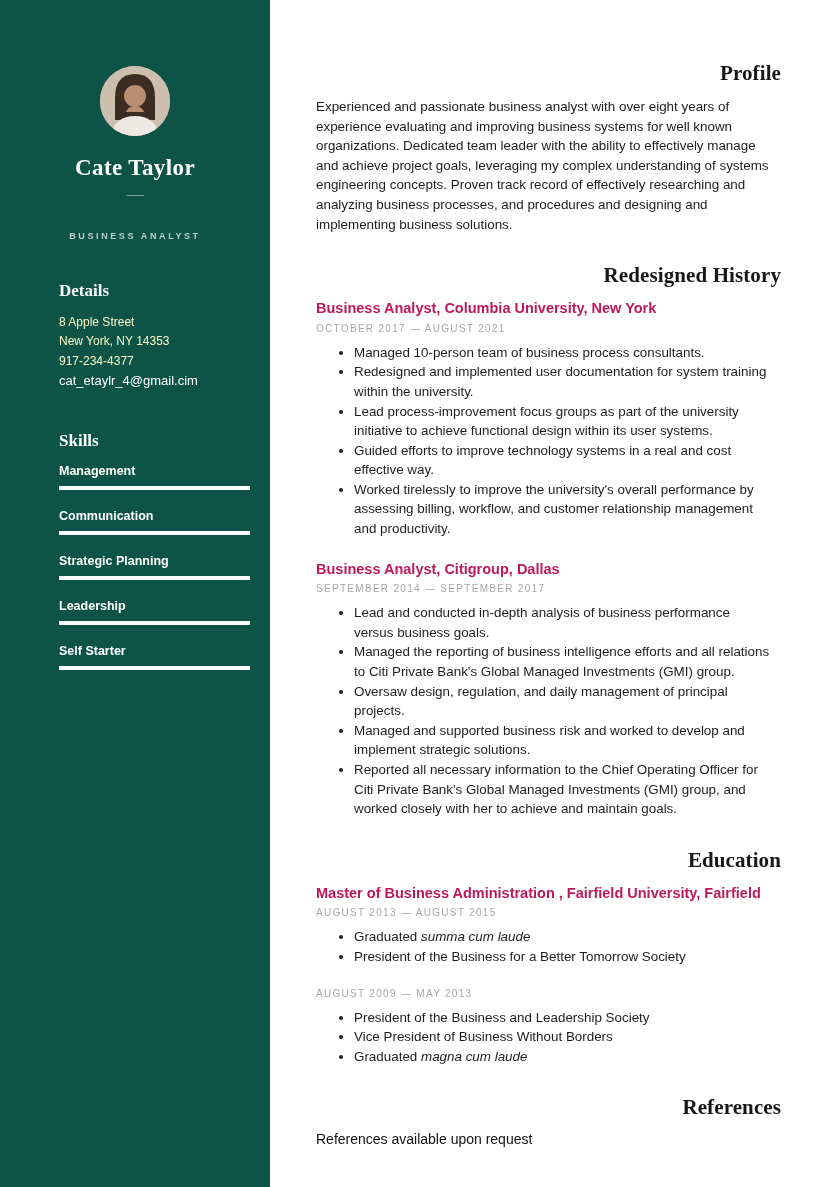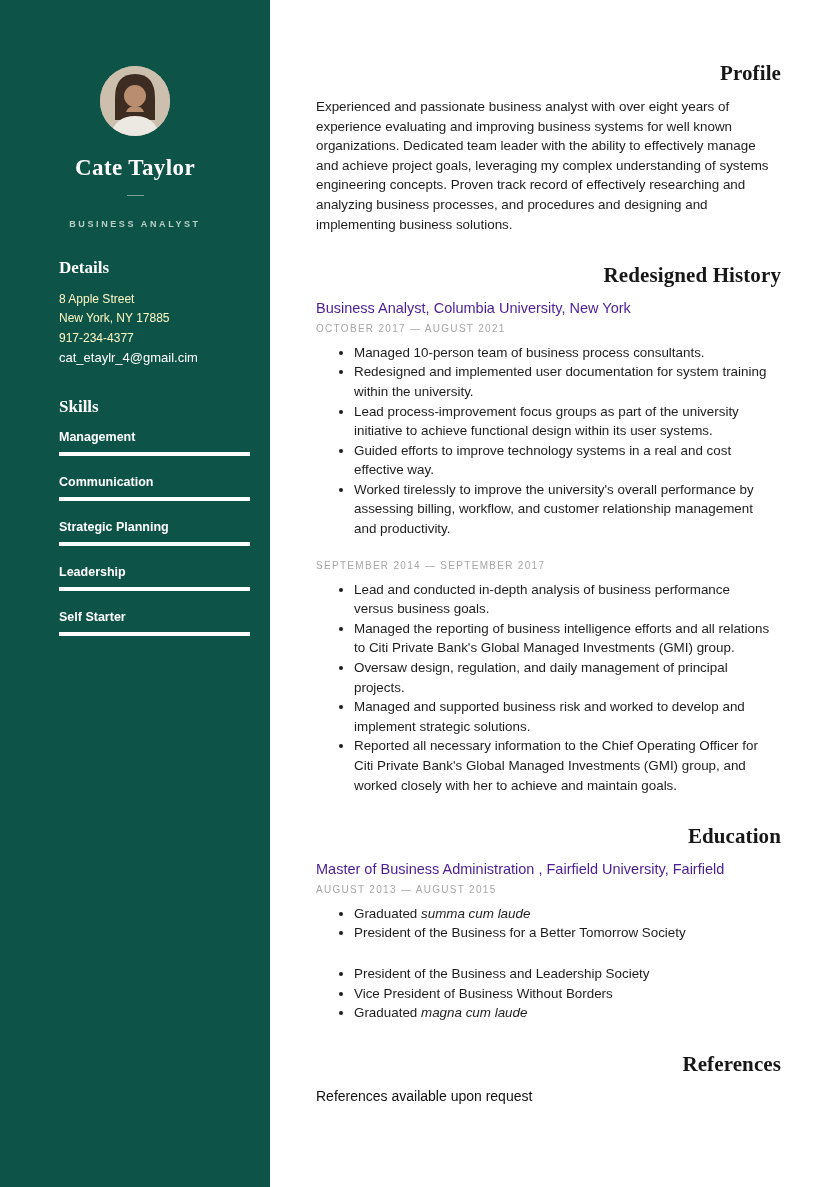--- a/index.html
+++ b/index.html
@@ -12,41 +12,41 @@
   body{width:840px;font-family:"Liberation Sans", sans-serif;color:var(--ink);}
   .page{display:flex;width:840px;min-height:1187px;background:#fff;}
 
   
   .sidebar{width:270px;flex-shrink:0;background:var(--green);color:#fff;}
   .side-header{padding:66px 24px 0;text-align:center;}
   .avatar{width:70px;height:70px;border-radius:50%;overflow:hidden;margin:0 auto;background:#cdbfae;}
   .avatar svg{display:block;}
   .name{margin:18px 0 0;font-family:"Liberation Serif", serif;font-weight:700;font-size:23px;line-height:1.2;letter-spacing:.4px;color:#fff;}
   .name-divider{width:17px;height:1px;background:rgba(255,255,255,.45);margin:13px auto 0;}
-  .role{margin-top:23px;font-size:9px;font-weight:700;letter-spacing:2.6px;color:#b9cec7;text-transform:uppercase;}
-
-  .side-section{margin-top:29px;padding:0 20px 0 59px;}
+  .role{margin-top:35px;font-size:9px;font-weight:700;letter-spacing:2.6px;color:#b9cec7;text-transform:uppercase;}
+
+  .side-section{margin-top:40px;padding:0 20px 0 59px;}
   .side-section h2{margin:0 0 12px;font-family:"Liberation Serif", serif;font-size:17px;font-weight:700;color:#fff;}
   .detail-line{font-size:12px;line-height:19.5px;color:#fef9c3;}
   .email{color:#fff;font-size:13px;line-height:19.5px;cursor:pointer;display:inline-block;}
 
   .skill{margin-bottom:18px;font-weight:bold;}
   .skill-label{font-size:12.5px;line-height:16px;margin-bottom:7px;color:#fff;}
   .skill-track{height:4px;background:rgba(4,44,38,.4);}
   .skill-fill{height:100%;background:#fff;}
 
   
   .content{flex:1;padding:61px 59px 60px 46px;}
   .m-section{margin-bottom:29px;}
   .main-heading{margin:0 0 11px;font-family:"Liberation Serif", serif;font-size:21px;font-weight:700;color:#171717;letter-spacing:.1px;text-align:right;}
   .profile-text{margin:0;font-size:13.4px;line-height:19.6px;color:var(--ink);}
 
   .entry{margin-bottom:21px;}
   .entry:last-child{margin-bottom:0;}
-  .entry-title{margin:0;font-size:14.5px;font-weight:400;color:#4c1d95;line-height:1.35;}
+  .entry-title{margin:0;font-size:14.5px;font-weight:700;color:#be185d;line-height:1.35;}
   .entry-dates{margin:4px 0 9px;font-size:10px;letter-spacing:1.3px;color:var(--date-gray);text-transform:uppercase;}
   .entry-bullets{margin:8px;padding:0 0 0 30px;list-style:disc;}
   .bullet{font-size:13.4px;line-height:19.6px;color:var(--ink);}
   .bullet em{font-style:italic;}
 
   .references-text{margin:2px 0 0;font-size:14px;font-weight:400;color:#111;}
 </style>
 </head>
 <body>
 
@@ -67,21 +67,21 @@
       <div class="name-divider"></div>
       <div class="role">BUSINESS ANALYST</div>
     </div>
 
     <section class="side-section">
       <h2>Details</h2>
       <div>
 
           <div class="detail-line">8 Apple Street</div>
 
-          <div class="detail-line">New York, NY 17885</div>
+          <div class="detail-line">New York, NY 14353</div>
 
           <div class="detail-line">917-234-4377</div>
         </div>
       <a class="email">cat_etaylr_4@gmail.cim</a>
     </section>
 
     <section class="side-section">
       <h2>Skills</h2>
       <div>
 
@@ -145,20 +145,21 @@
 
                 <li class="bullet">Lead process-improvement focus groups as part of the university initiative to achieve functional design within its user systems.</li>
 
                 <li class="bullet">Guided efforts to improve technology systems in a real and cost effective way.</li>
 
                 <li class="bullet">Worked tirelessly to improve the university's overall performance by assessing billing, workflow, and customer relationship management and productivity.</li>
               </ul>
           </article>
 
           <article class="entry">
+            <h3 class="entry-title">Business Analyst, Citigroup, Dallas</h3>
             <div class="entry-dates">SEPTEMBER 2014 — SEPTEMBER 2017</div>
             <ul class="entry-bullets">
 
                 <li class="bullet">Lead and conducted in-depth analysis of business performance versus business goals.</li>
 
                 <li class="bullet">Managed the reporting of business intelligence efforts and all relations to Citi Private Bank's Global Managed Investments (GMI) group.</li>
 
                 <li class="bullet">Oversaw design, regulation, and daily management of principal projects.</li>
 
                 <li class="bullet">Managed and supported business risk and worked to develop and implement strategic solutions.</li>
@@ -178,20 +179,21 @@
             <div class="entry-dates">AUGUST 2013 — AUGUST 2015</div>
             <ul class="entry-bullets">
 
                 <li class="bullet"><span>Graduated </span><em>summa cum laude</em></li>
 
                 <li class="bullet">President of the Business for a Better Tomorrow Society</li>
               </ul>
           </article>
 
           <article class="entry">
+            <div class="entry-dates">AUGUST 2009 — MAY 2013</div>
             <ul class="entry-bullets">
 
                 <li class="bullet">President of the Business and Leadership Society</li>
 
                 <li class="bullet">Vice President of Business Without Borders</li>
 
                 <li class="bullet"><span>Graduated </span><em>magna cum laude</em></li>
               </ul>
           </article>
         </div>

